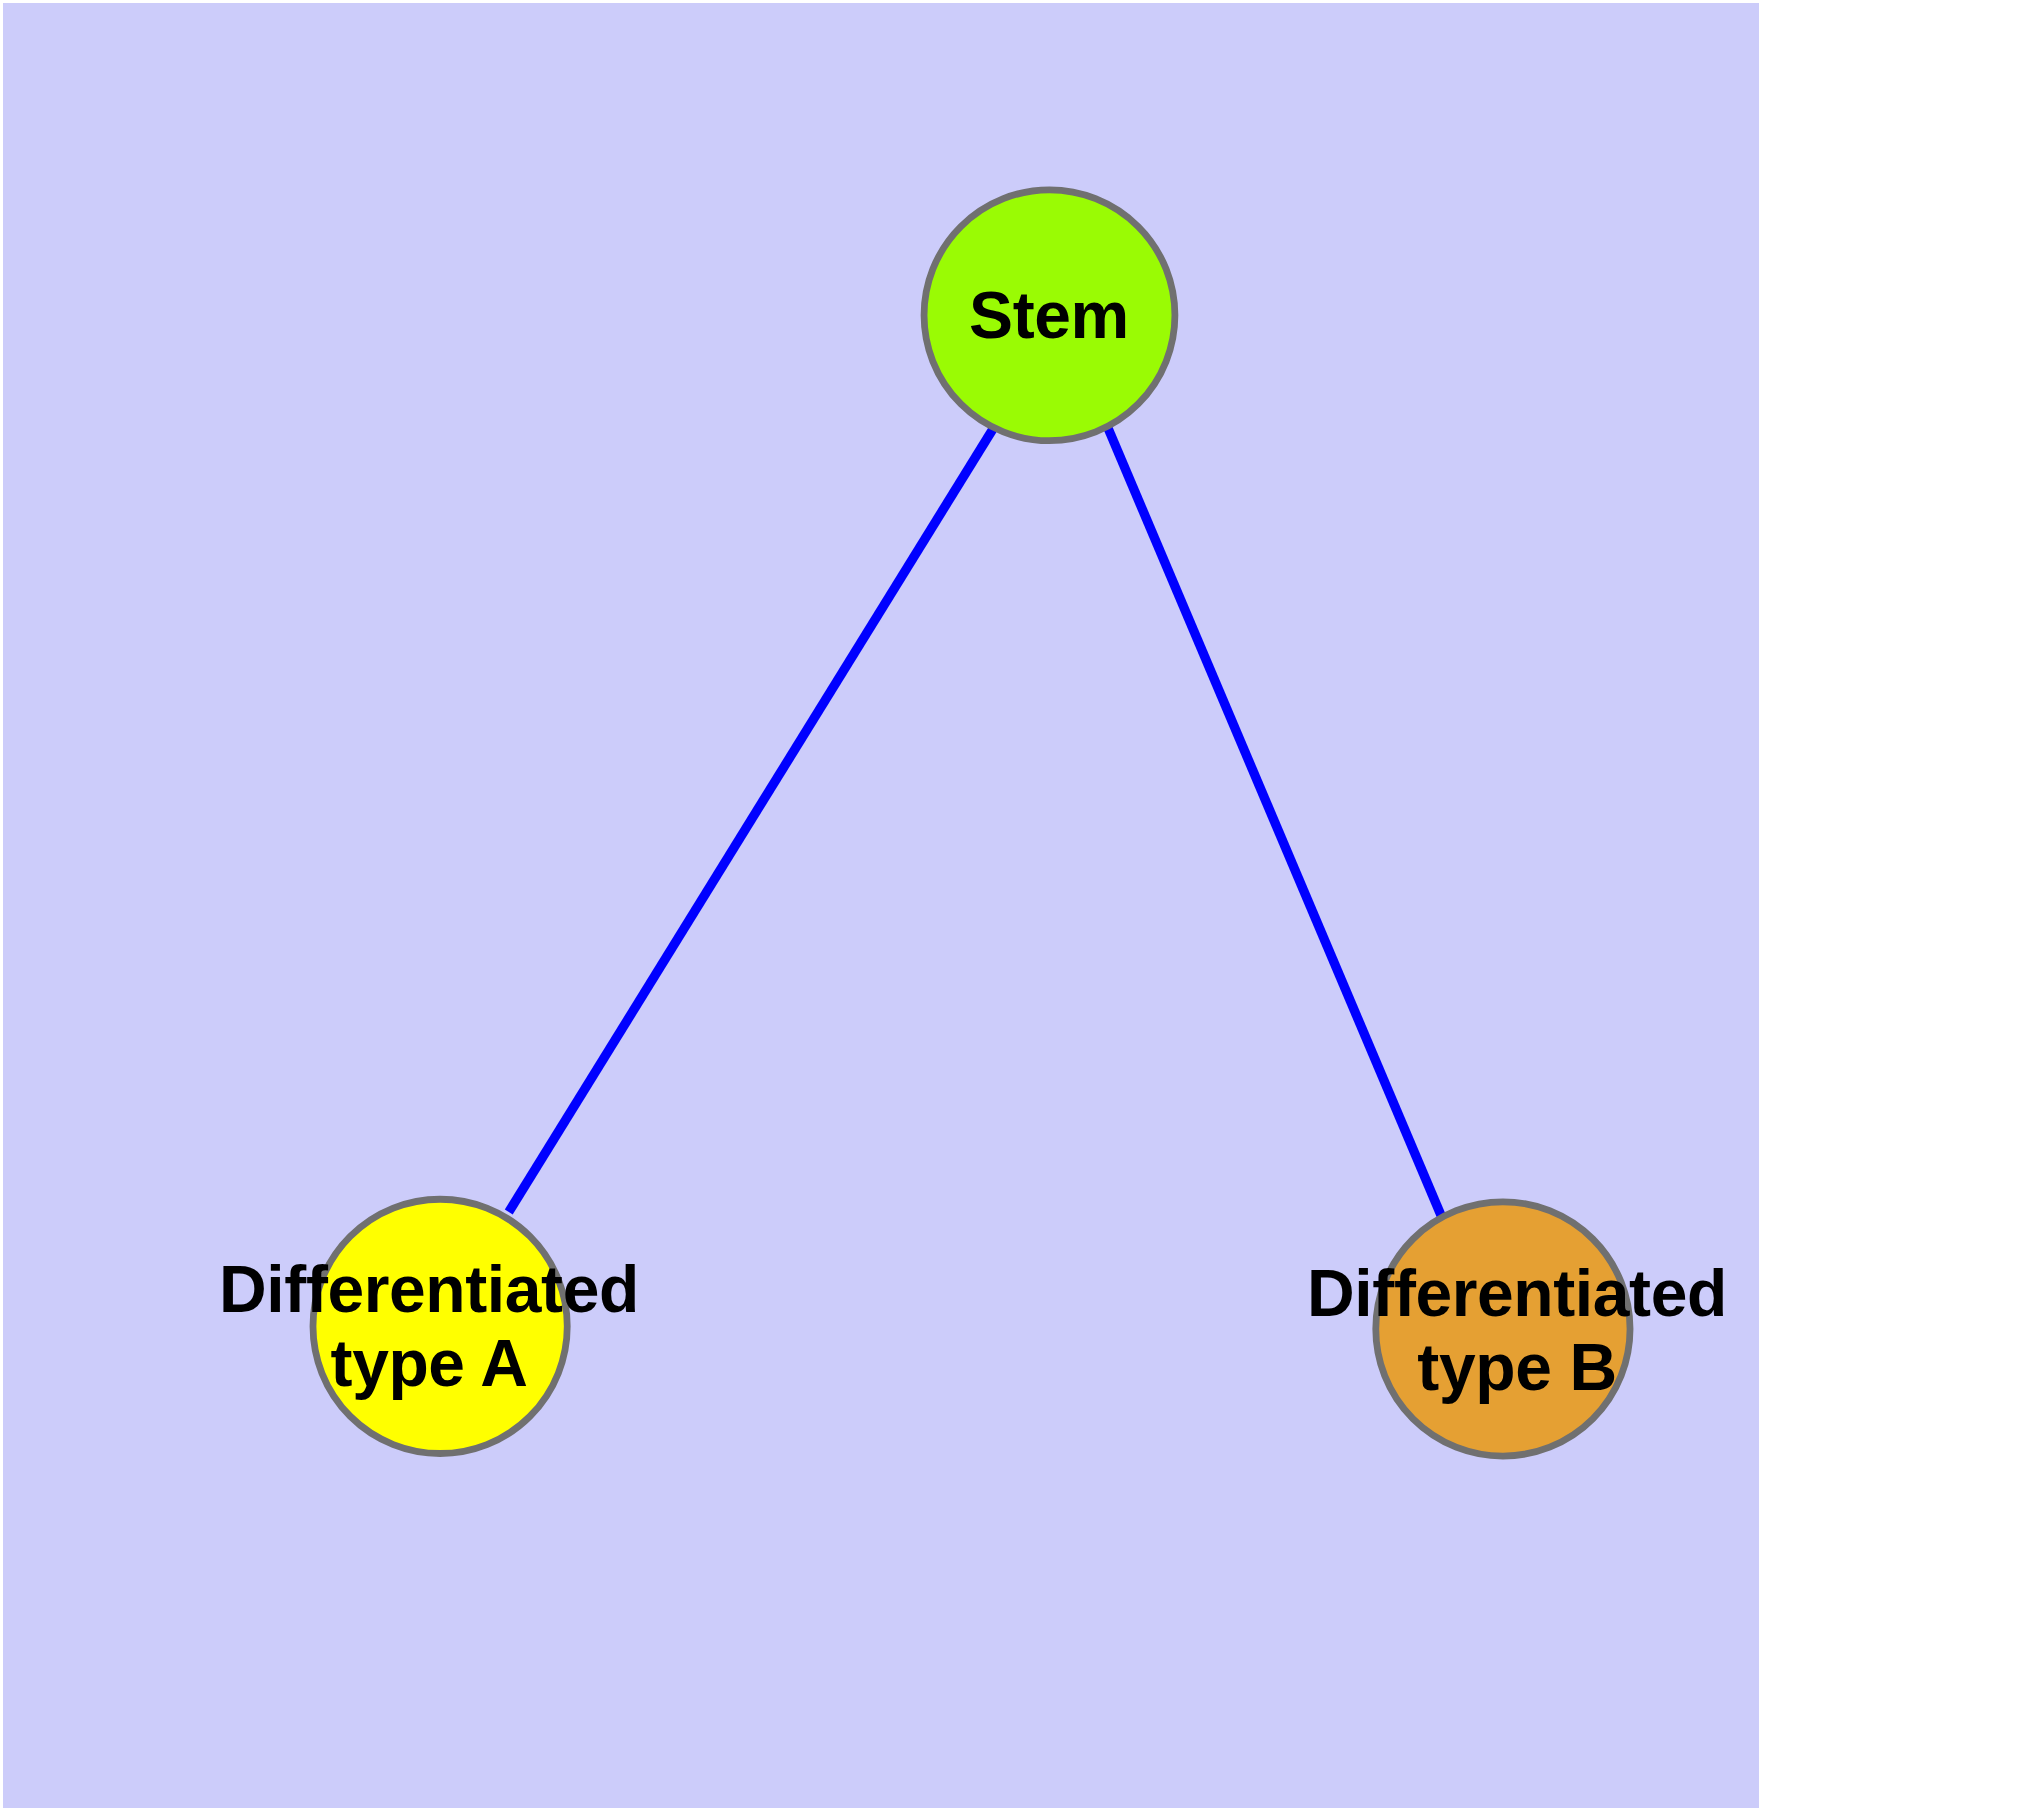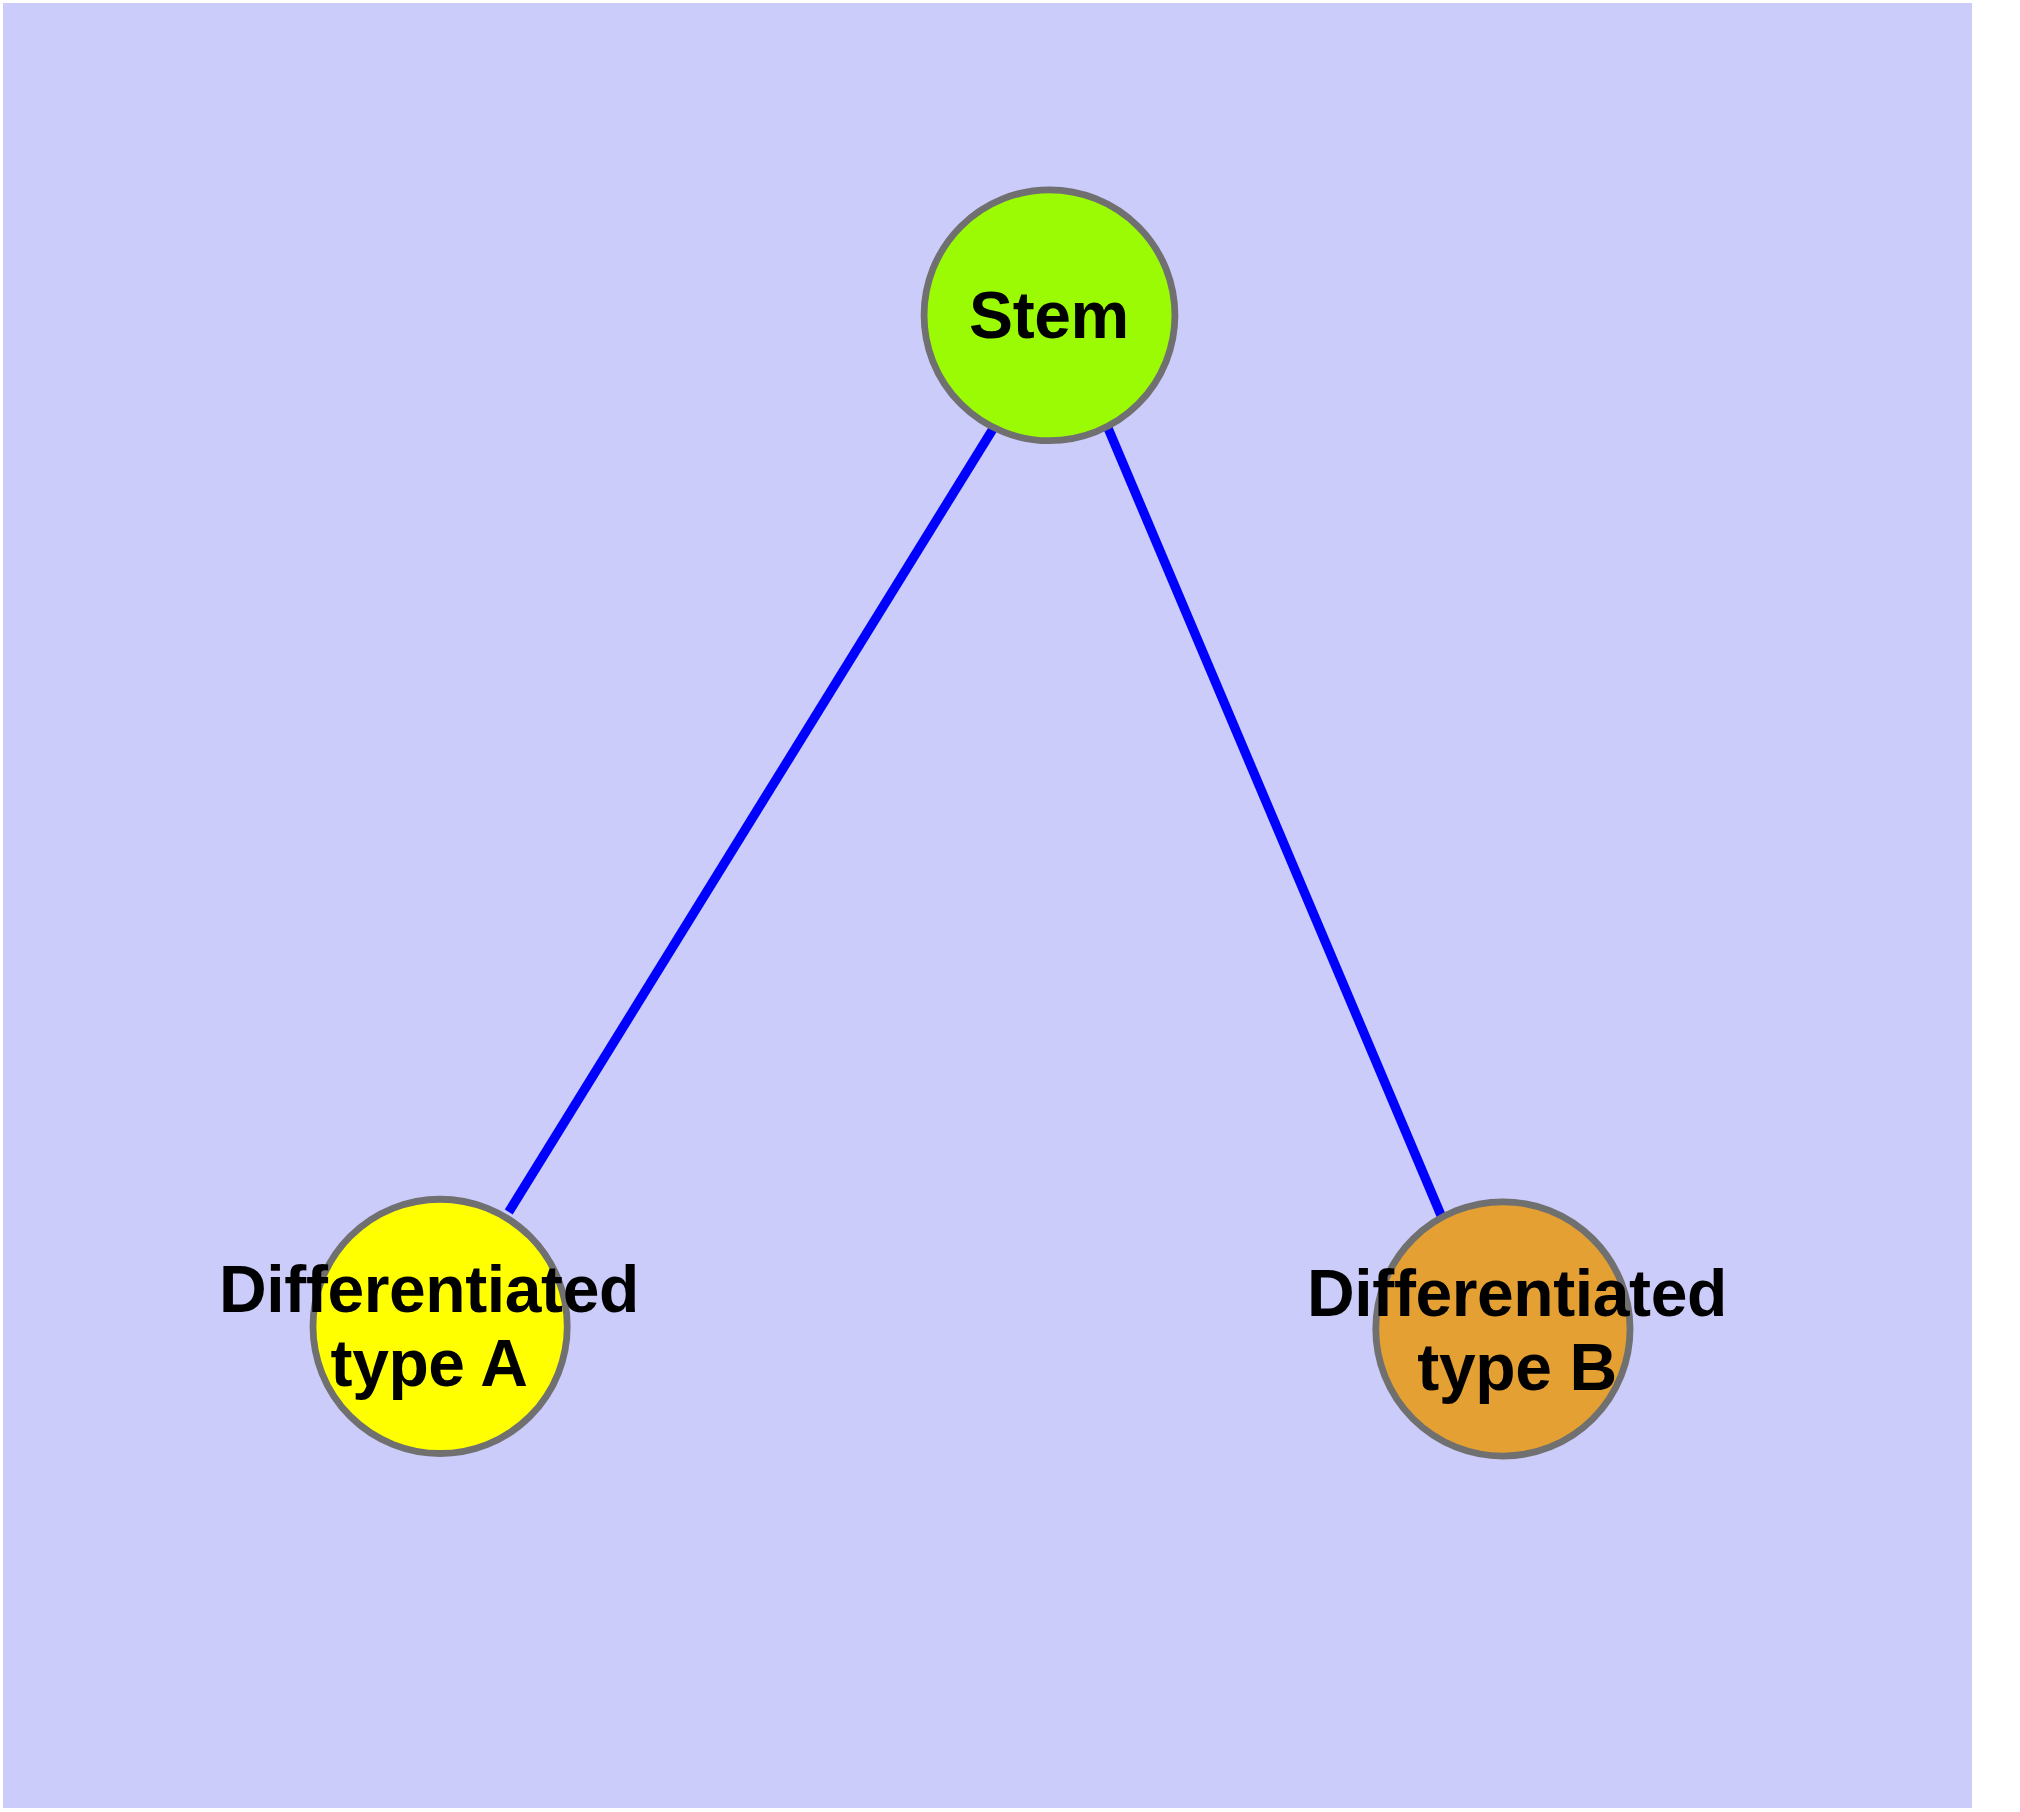--- a/index.html
+++ b/index.html
@@ -3,21 +3,21 @@
 <meta charset="utf-8">
 <title>Cell Differentiation Diagram</title>
 <style>
   html, body {
     margin: 0;
     padding: 0;
     background: #ffffff;
   }
   #canvas {
     position: relative;
-    width: 1972px;
+    width: 1759px;
     height: 1812px;
     background: #ffffff;
     overflow: hidden;
     font-family: "Liberation Sans", sans-serif;
   }
   #panel {
     position: absolute;
     left: 3.4px;
     top: 3.4px;
     width: 2014px;

